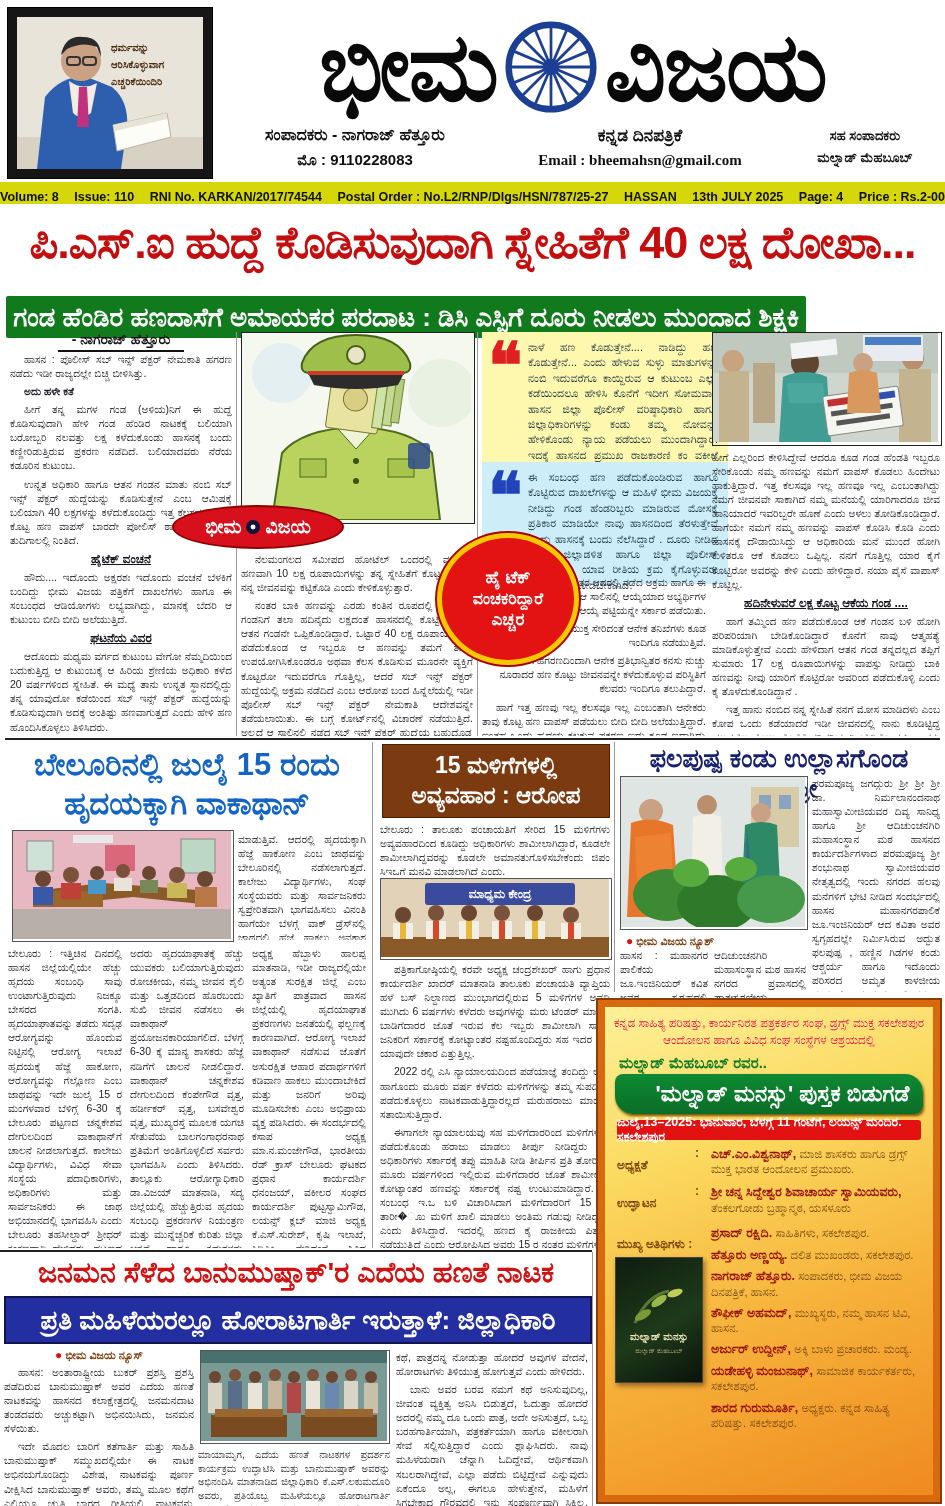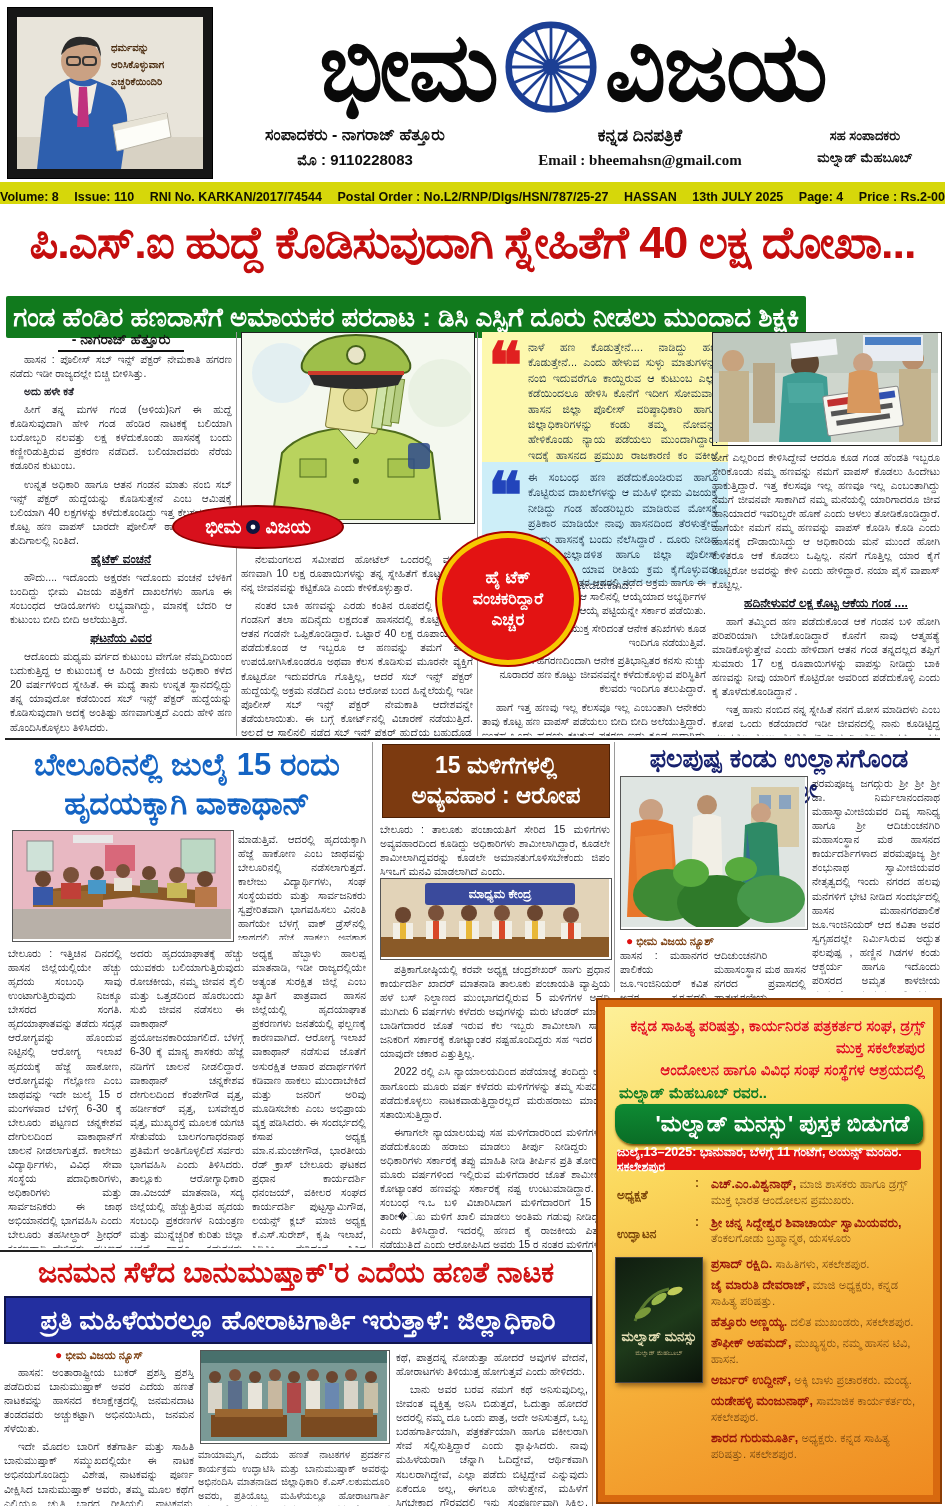--- a/index.html
+++ b/index.html
@@ -38,21 +38,21 @@
   #garden-headline{color:#17216e;font-weight:800;font-size:25.5px;}
   .news-tag{font-weight:bold;color:#7a3c0c;font-size:11px;}
   .news-tag .dot{color:#e01010;font-size:12px;}
   
   #drama-headline{color:#d01212;font-weight:800;font-size:28.5px;}
   #drama-bluebar{background:#232fa0;color:#fff;font-weight:bold;font-size:26px;display:flex;align-items:center;justify-content:center;border:2px solid #10154e;}
   .caption{font-size:10px;line-height:1.35;color:#1c1c24;text-align:justify;}
   
   #ad-box{border:7px solid #d8690f;outline:2px solid #8a3c05;background:
       linear-gradient(160deg,#fdf098 0%,#fbd95e 30%,#f6b13a 62%,#ef8a20 100%);overflow:hidden;}
-  #ad-org{color:#e21212;font-weight:700;font-size:15px;line-height:1.45;text-shadow:0 0 1px #fff;text-align:right;}
+  #ad-org{color:#e21212;font-weight:400;font-size:12px;line-height:1.45;text-shadow:0 0 1px #fff;}
   #ad-author{color:#0b7a23;font-weight:800;font-size:15px;}
   #ad-banner{background:linear-gradient(180deg,#0e8a33,#0a6d26);color:#fff;font-weight:800;font-size:22px;
              display:flex;align-items:center;justify-content:center;border-radius:8px 18px 8px 18px;box-shadow:1px 2px 3px #7a4a00;padding-left:27px;}
   #ad-date{background:#e31212;color:#fff;font-weight:bold;font-size:12.5px;display:flex;align-items:center;justify-content:center;border-radius:3px;}
   .ad-role{color:#7a4408;font-weight:700;font-size:12px;margin-top:12px;}
   .ad-colon{color:#7a4408;font-weight:800;font-size:12px;}
   .guest{font-size:11.5px;line-height:1.32;margin-bottom:5px;color:#7a4a12;}
   .guest b{color:#961109;font-size:12.5px;}
   svg text{font-family:"Liberation Sans","DejaVu Sans",sans-serif;}
 </style>
@@ -391,39 +391,39 @@
     <div style="display:flex;margin:2px 12px 0;">
       <div class="ad-role" style="width:78px;">ಉದ್ಘಾಟನ</div>
       <div class="ad-colon" style="width:16px;">:</div>
       <div class="guest" style="flex:1;"><b>ಶ್ರೀ ಚನ್ನ ಸಿದ್ದೇಶ್ವರ ಶಿವಾಚಾರ್ಯ ಸ್ವಾಮಿಯವರು,</b><br><span>ತೆಂಕಲಗೋಡು ಬ್ರಹ್ಮಾನ್ಮಠ, ಯಸಳೂರು</span></div>
     </div>
 
     <div style="display:flex;margin:4px 12px 0;">
       <div class="ad-role" style="width:94px;">ಮುಖ್ಯ ಅತಿಥಿಗಳು :</div>
       <div style="flex:1;">
         <div class="guest"><b>ಪ್ರಸಾದ್ ರಕ್ಷಿದಿ.</b> <span>ಸಾಹಿತಿಗಳು, ಸಕಲೇಶಪುರ.</span></div>
-        <div class="guest"><b>ಜೈ ಮಾರುತಿ ದೇವರಾಜ್,</b> <span>ಮಾಜಿ ಅಧ್ಯಕ್ಷರು, ಕನ್ನಡ ಸಾಹಿತ್ಯ ಪರಿಷತ್ತು.</span></div>
         <div class="guest"><b>ಹೆತ್ತೂರು ಅಣ್ಣಯ್ಯ.</b> <span>ದಲಿತ ಮುಖಂಡರು, ಸಕಲೇಶಪುರ.</span></div>
+        <div class="guest"><b>ನಾಗರಾಜ್ ಹೆತ್ತೂರು.</b> <span>ಸಂಪಾದಕರು, ಭೀಮ ವಿಜಯ ದಿನಪತ್ರಿಕೆ, ಹಾಸನ.</span></div>
         <div class="guest"><b>ತೌಫೀಕ್ ಅಹಮದ್,</b> <span>ಮುಖ್ಯಸ್ಥರು, ನಮ್ಮ ಹಾಸನ ಟಿವಿ, ಹಾಸನ.</span></div>
         <div class="guest"><b>ಅರ್ಜುರ್ ಉದ್ದೀನ್,</b> <span>ಅಕ್ಕಿ ಬಾಳು ಪ್ರಚಾರಕರು. ಮಂಡ್ಯ.</span></div>
         <div class="guest"><b>ಯಡೇಹಳ್ಳಿ ಮಂಜುನಾಥ್,</b> <span>ಸಾಮಾಜಿಕ ಕಾರ್ಯಕರ್ತರು, ಸಕಲೇಶಪುರ.</span></div>
         <div class="guest"><b>ಶಾರದ ಗುರುಮೂರ್ತಿ,</b> <span>ಅಧ್ಯಕ್ಷರು. ಕನ್ನಡ ಸಾಹಿತ್ಯ ಪರಿಷತ್ತು. ಸಕಲೇಶಪುರ.</span></div>
 
       </div>
     </div>
 
     <div class="abs" style="left:10px;top:250px;width:86px;height:124px;background:linear-gradient(150deg,#101d10,#1e3a1a 55%,#0a120a);
          border:1px solid #444;box-shadow:2px 3px 5px rgba(60,30,0,.5);display:flex;flex-direction:column;align-items:center;justify-content:center;">
       <svg width="60" height="40" viewBox="0 0 60 40">
         <path d="M6 38 Q18 10 40 6" stroke="#5a7a30" stroke-width="3" fill="none"></path>
         <ellipse cx="14" cy="30" rx="9" ry="4" fill="#7a9a3a" transform="rotate(-30 14 30)"></ellipse>
         <ellipse cx="30" cy="16" rx="9" ry="4" fill="#9ab84a" transform="rotate(-35 30 16)"></ellipse>
         <ellipse cx="46" cy="8" rx="8" ry="3.6" fill="#c2cc5a" transform="rotate(-20 46 8)"></ellipse>
       </svg>
-      <div style="color:#e8e2b8;font-size:13px;font-weight:bold;text-align:right;margin-top:6px;">ಮಲ್ನಾಡ್ ಮನಸ್ಸು</div>
+      <div style="color:#e8e2b8;font-size:10px;font-weight:bold;text-align:right;margin-top:6px;">ಮಲ್ನಾಡ್ ಮನಸ್ಸು</div>
       <div style="color:#b8ac7a;font-size:6.5px;margin-top:4px;">ಮಲ್ನಾಡ್ ಮೆಹಬೂಬ್</div>
     </div>
   </div>
 
   <div class="hrule" style="left:0px;top:1250px;width:592px;height:1.5px;"></div>
   <div class="colrule" style="left:592px;top:1252px;height:254px;"></div>
 
   <div class="abs" id="drama-bluebar" style="left:4px;top:1296px;width:584px;height:44px;">ಪ್ರತಿ ಮಹಿಳೆಯರಲ್ಲೂ ಹೋರಾಟಗಾರ್ತಿ ಇರುತ್ತಾಳೆ: ಜಿಲ್ಲಾಧಿಕಾರಿ</div>
   <div class="abs ctr" id="drama-headline" style="left:2px;top:1256px;width:588px;">ಜನಮನ ಸೆಳೆದ ಬಾನುಮುಷ್ತಾಕ್'ರ ಎದೆಯ ಹಣತೆ ನಾಟಕ</div>
 

